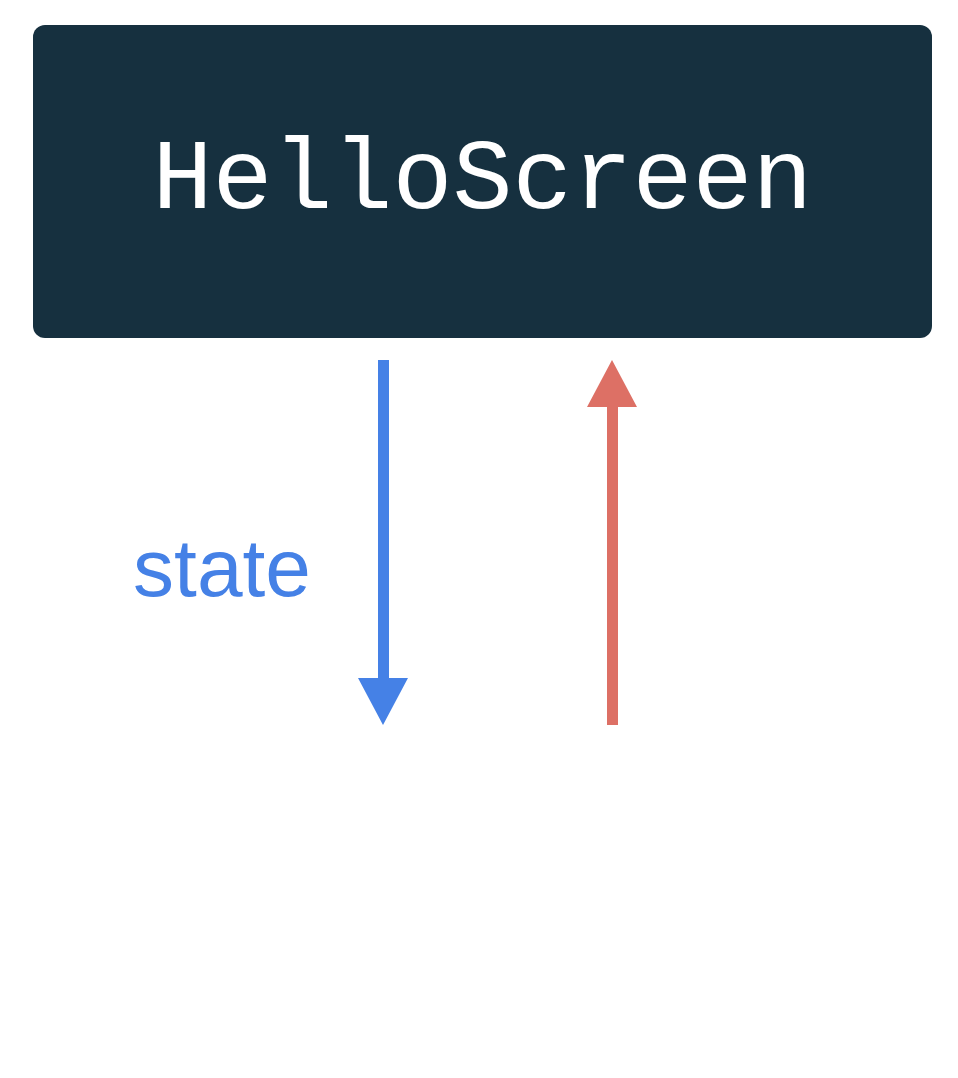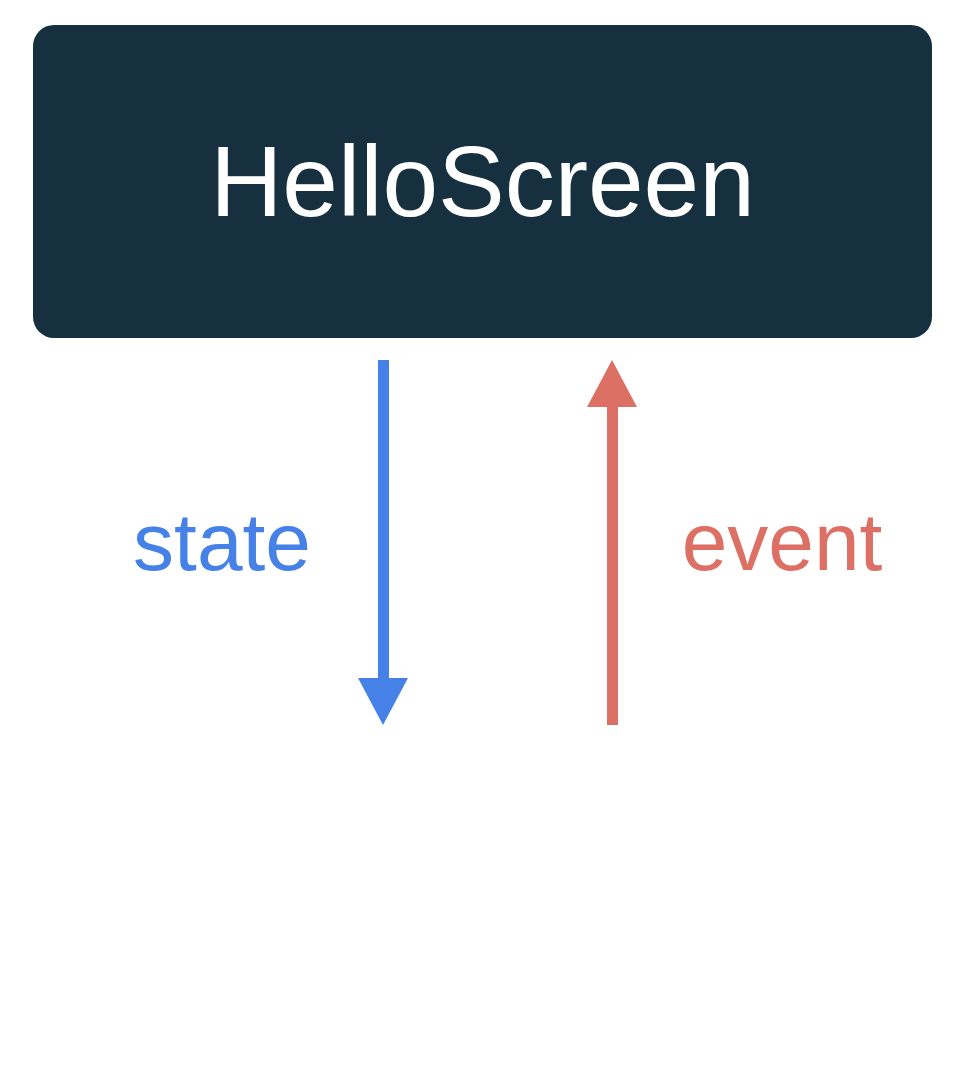--- a/index.html
+++ b/index.html
@@ -14,25 +14,26 @@
     height: 1078px;
     background: var(--bg, #ffffff);
     overflow: hidden;
   }
   .node {
     position: absolute;
     left: 33px;
     width: 899px;
     height: 313px;
     background: var(--node-bg, #16303f);
-    border-radius: 21px;
+    border-radius: 12px;
     display: flex;
     align-items: center;
     justify-content: center;
     color: var(--node-text, #ffffff);
+    font-family: Liberation Mono, monospace;
   }
   .node--screen  { top: 25px;  font-size: 100px; }
   .node--content { top: 746px; font-size: 120px; }
 
   .arrow-shaft {
     position: absolute;
     width: 11px;
   }
   .arrow-head {
     position: absolute;
@@ -55,21 +56,21 @@
     left: 607px; top: 407px; height: 318px;
     background: var(--event-color, #dd7065);
   }
   .head--event {
     left: 587px; top: 360px;
     border-bottom: 47px solid var(--event-color, #dd7065);
   }
 
   .edge-label {
     position: absolute;
-    top: 542px;
+    top: 568px;
     transform: translate(-50%, -50%);
     font-size: 82px;
     line-height: 1;
     white-space: nowrap;
   }
   .edge-label--state { left: 222px; color: var(--state-color, #4581e6); }
   .edge-label--event { left: 782px; color: var(--event-color, #dd7065); }
 </style>
 </head>
 <body>
@@ -79,16 +80,15 @@
   <div class="node node--screen">
     <span>HelloScreen</span>
   </div>
 
   <div class="arrow-shaft shaft--state"></div>
   <div class="arrow-head head--state"></div>
   <div class="edge-label edge-label--state">state</div>
 
   <div class="arrow-shaft shaft--event"></div>
   <div class="arrow-head head--event"></div>
-  <div class="edge-label edge-label--event">event</div>
 
 
 </div>
 
 </body></html>

